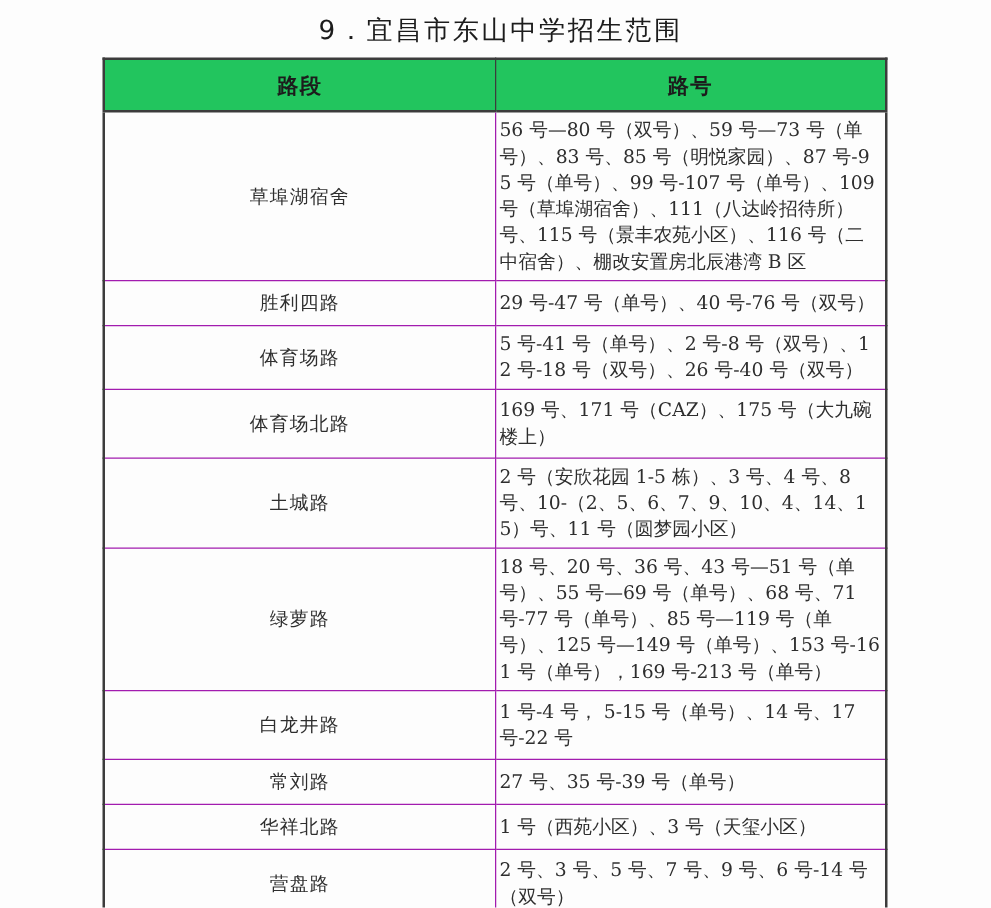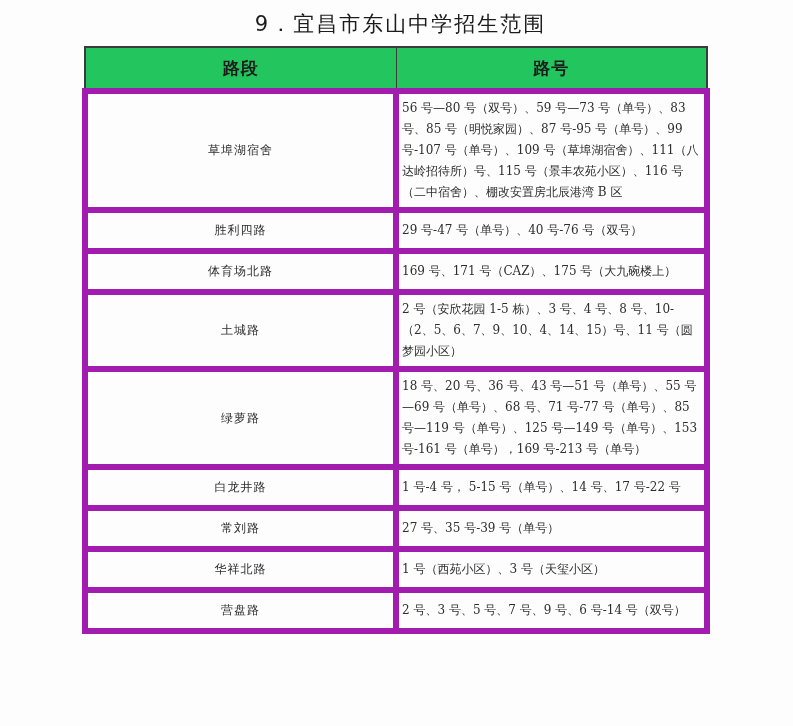--- a/index.html
+++ b/index.html
@@ -49,22 +49,22 @@
     border-bottom: 2px solid #3c3c3c;
     font-family: "DejaVu Sans", "Liberation Sans", sans-serif;
     font-weight: bold;
     font-size: 17px;
     color: #1c1c1c;
     height: 38px;
     text-align: center;
     letter-spacing: 1px;
   }
   table.range-table td {
-    border: 6px solid #a21caf;
-    font-size: 12px;
+    border: 1px solid #a21caf;
+    font-size: 15px;
     line-height: 21px;
     vertical-align: middle;
     padding: 6px 3px;
   }
   td.road {
     width: 106px;
     text-align: center;
     letter-spacing: 1px;
   }
   td.nums {
@@ -92,20 +92,24 @@
     </thead>
     <tbody>
       <tr class="tall">
         <td class="road">草埠湖宿舍</td>
         <td class="nums">56 号—80 号（双号）、59 号—73 号（单号）、83 号、85 号（明悦家园）、87 号-95 号（单号）、99 号-107 号（单号）、109 号（草埠湖宿舍）、111（八达岭招待所）号、115 号（景丰农苑小区）、116 号（二中宿舍）、棚改安置房北辰港湾 B 区</td>
       </tr>
       <tr class="single">
         <td class="road">胜利四路</td>
         <td class="nums">29 号-47 号（单号）、40 号-76 号（双号）</td>
       </tr>
+      <tr class="tall">
+        <td class="road">体育场路</td>
+        <td class="nums">5 号-41 号（单号）、2 号-8 号（双号）、12 号-18 号（双号）、26 号-40 号（双号）</td>
+      </tr>
       <tr class="single">
         <td class="road">体育场北路</td>
         <td class="nums">169 号、171 号（CAZ）、175 号（大九碗楼上）</td>
       </tr>
       <tr class="tall">
         <td class="road">土城路</td>
         <td class="nums">2 号（安欣花园 1-5 栋）、3 号、4 号、8 号、10-（2、5、6、7、9、10、4、14、15）号、11 号（圆梦园小区）</td>
       </tr>
       <tr class="tall">
         <td class="road">绿萝路</td>

